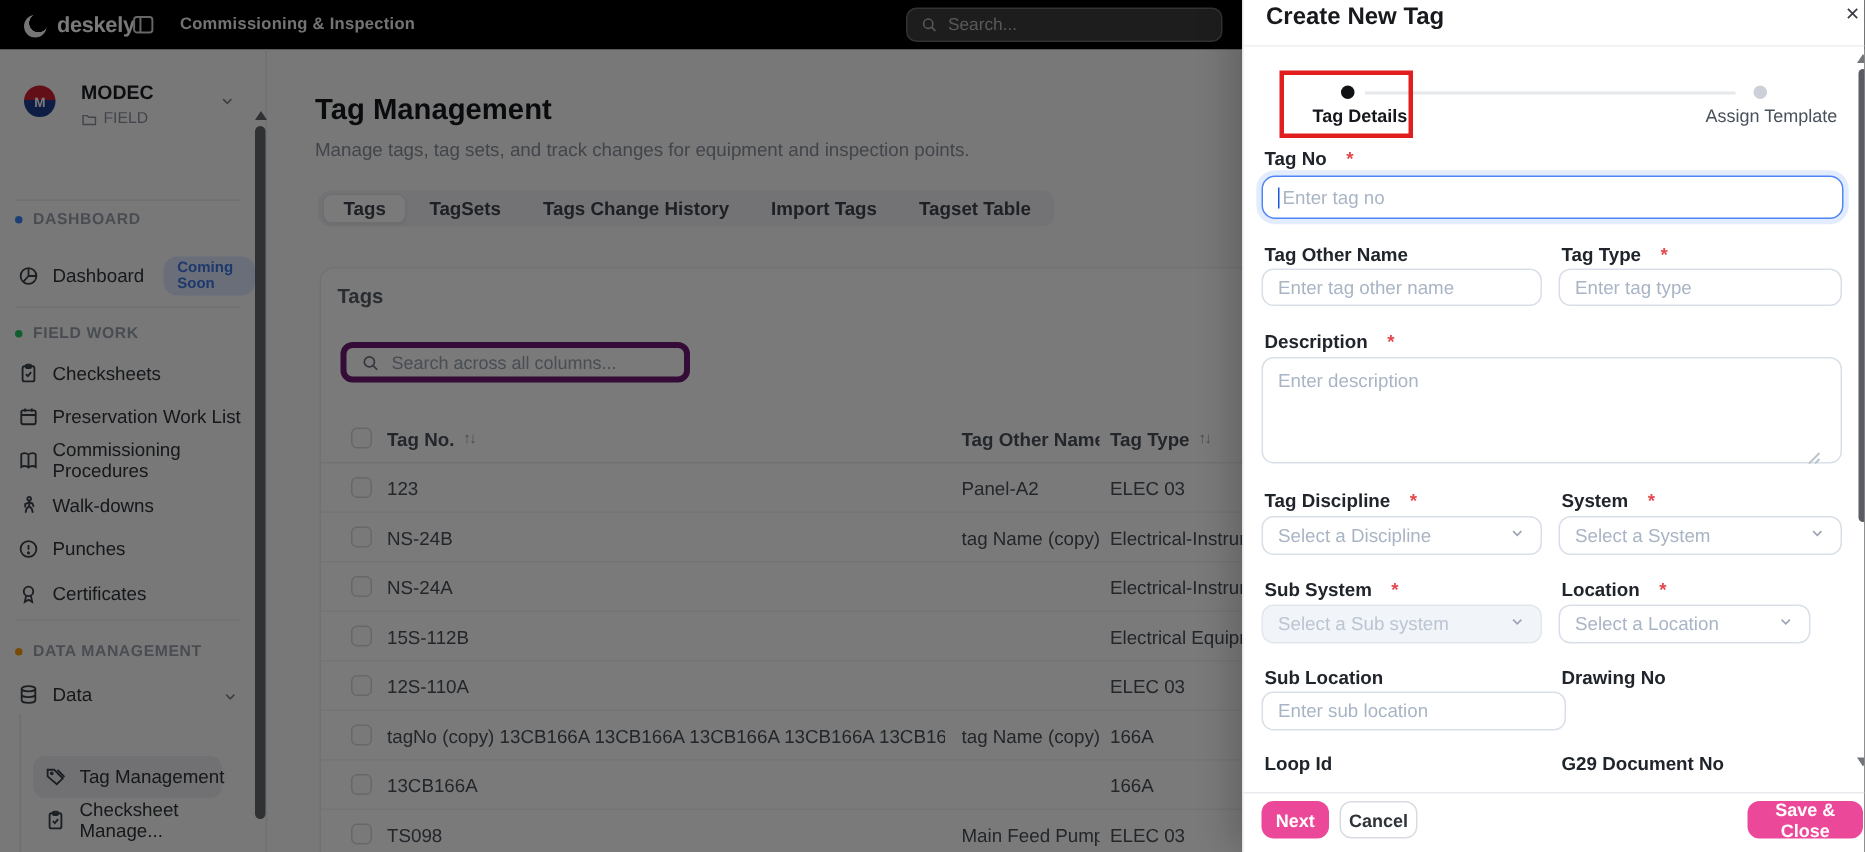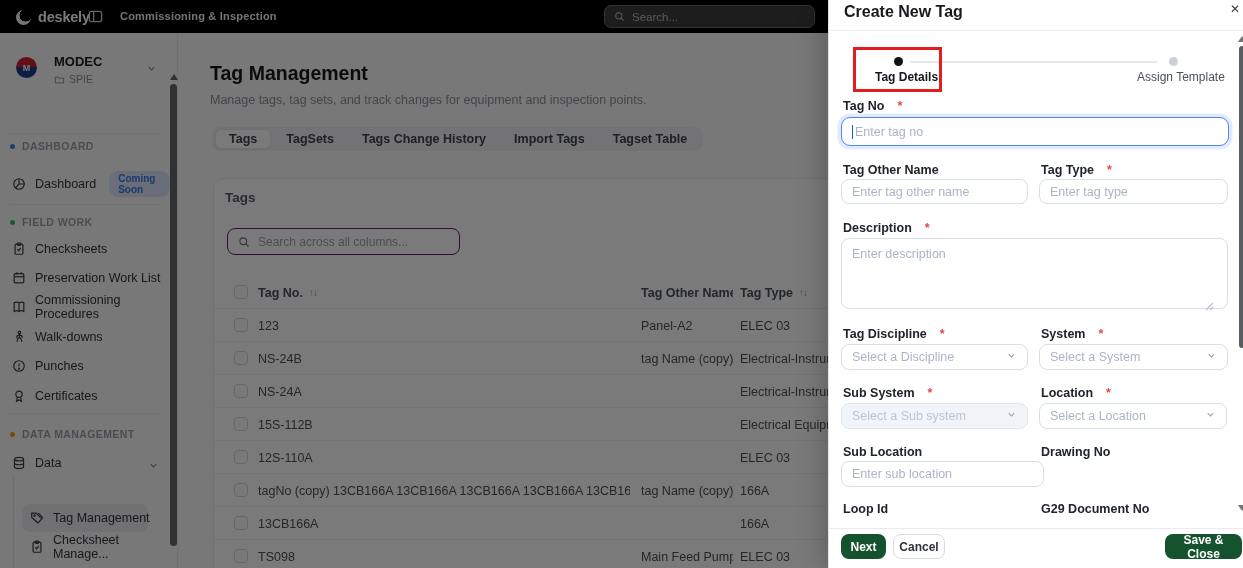--- a/index.html
+++ b/index.html
@@ -42,21 +42,21 @@
 
   
   .main{position:absolute;left:178px;top:33px;width:1065px;height:535px;background:#fafbfc;z-index:1;}
   .pg-title{position:absolute;left:32px;top:29px;font-size:19.5px;font-weight:700;color:#15171b;}
   .pg-sub{position:absolute;left:32px;top:60px;font-size:12.5px;color:#8a9099;}
   .tabs{position:absolute;left:34px;top:94px;height:24px;display:inline-flex;align-items:center;background:#f0f1f4;border-radius:8px;padding:2px 3px;gap:2px;}
   .tab{font-size:12.5px;font-weight:600;color:#3e434b;padding:0 13px;height:20px;line-height:20px;border-radius:6px;cursor:pointer;white-space:nowrap;}
   .tab.active{background:#fff;border:1px solid #e5e8ed;box-shadow:0 1px 2px rgba(20,24,32,.06);line-height:18px;}
   .card{position:absolute;left:35px;top:145px;width:1010px;height:440px;background:#fff;border:1px solid #ebedf0;border-radius:10px;}
   .card-title{position:absolute;left:47px;top:157px;font-size:13.5px;font-weight:700;color:#565d66;}
-  .tbl-search{position:absolute;left:49px;top:195px;width:233px;height:27px;border:1px solid #701a75;border-radius:8px;background:#fff;display:flex;align-items:center;gap:8px;padding:0 10px;color:#8e99a8;}
+  .tbl-search{position:absolute;left:49px;top:195px;width:233px;height:27px;border:4px solid #701a75;border-radius:8px;background:#fff;display:flex;align-items:center;gap:8px;padding:0 10px;color:#8e99a8;}
   .tbl-search svg{width:12px;height:12px;color:#6b7380;}
   .tbl-search span{font-size:12px;color:#98a2b0;}
   .thead{position:absolute;left:36px;top:243px;width:990px;height:33px;border-bottom:1px solid #eceff2;font-size:12.5px;font-weight:600;color:#49505a;}
   .trow{position:absolute;left:36px;width:990px;height:33px;border-bottom:1px solid #f1f3f5;font-size:12.5px;color:#4a5158;cursor:pointer;}
   .cb{position:absolute;left:20px;top:9px;width:14px;height:14px;border:1.5px solid #d4d9e0;border-radius:4px;background:#fdfdfe;}
   .colh,.cell{position:absolute;top:0;height:33px;display:flex;align-items:center;white-space:nowrap;overflow:hidden;}
   .c1{left:44px;width:372px;}
   .c2{left:427px;width:92px;}
   .c3{left:526px;width:330px;}
   .sort{font-size:10px;color:#9aa2ad;margin-left:6px;letter-spacing:-1px;}
@@ -85,21 +85,21 @@
   .ph{color:#a9b5c5;}
   .focused{border:1.5px solid #4f86f7;box-shadow:0 0 0 3.5px rgba(79,134,247,.16);border-radius:9px;}
   .caret{width:1px;height:14px;background:#1f55d6;margin-right:2px;}
   .sel{justify-content:space-between;cursor:pointer;}
   .sel .chev{color:#9aa4b2;}
   .sel.disabled{background:#f1f4f8;border-color:#e2e7ee;cursor:default;}
   .sel.disabled .ph{color:#bcc5d2;}
   .resize-h{position:absolute;left:375px;top:297px;width:10px;height:10px;color:#b9c1cb;}
   .dw-fdiv{position:absolute;left:0;top:528px;width:415px;height:1px;background:#e8eaee;}
   .btn{position:absolute;top:534px;height:25px;border-radius:8px;font-size:12px;font-weight:700;display:flex;align-items:center;justify-content:center;cursor:pointer;font-family:"Liberation Sans",sans-serif;}
-  .btn.dark{background:#14532d;color:#fff;border:none;}
+  .btn.dark{background:#ec4899;color:#fff;border:none;}
   .btn.ghost{background:#fff;color:#2e3338;border:1px solid #d8dce2;font-weight:600;}
   
   .dw-scroll-up{position:absolute;left:409px;top:36px;width:0;height:0;border-left:4px solid transparent;border-right:4px solid transparent;border-bottom:6px solid #72767c;}
   .dw-scroll-thumb{position:absolute;left:409.5px;top:46px;width:6px;height:302px;border-radius:3px;background:#595d63;}
   .dw-scroll-down{position:absolute;left:409px;top:505px;width:0;height:0;border-left:4px solid transparent;border-right:4px solid transparent;border-top:6px solid #72767c;}
 
   
   .ann{position:absolute;left:853px;top:47px;width:89px;height:45px;border:3px solid #e11d1d;z-index:30;}
 </style>
 </head>
@@ -129,21 +129,21 @@
   </header>
 
   <aside class="sidebar">
     <div class="org">
       <span class="org-avatar">M</span>
       <span class="org-name">MODEC</span>
       <span class="org-sub">
         <svg class="icn" style="width:11px;height:11px;color:#8b919b" viewBox="0 0 16 16" fill="none" stroke="currentColor" stroke-width="1.4">
             <path d="M2 4.5h4l1.5 1.5H14v7H2z"></path>
           </svg>
-        <span>SPIE</span>
+        <span>FIELD</span>
       </span>
       <span class="org-chev">
         <svg width="11" height="11" viewBox="0 0 16 16" fill="none" stroke="currentColor" stroke-width="1.6">
             <polyline points="4,6 8,10 12,6"></polyline>
           </svg>
       </span>
     </div>
     <div class="sb-div" style="top:100px"></div>
 
     <div class="sb-sec" style="top:106px">
@@ -434,21 +434,21 @@
     <div class="flabel" style="left:212px;top:386px">
       <span>Location</span>
         <span class="req">*</span>
     </div>
     <div class="fld sel disabled" style="left:12px;top:403px;width:187px;height:26px">
       <span class="ph">Select a Sub system</span>
       <span class="chev"><svg width="11" height="11" viewBox="0 0 16 16" fill="none" stroke="currentColor" stroke-width="1.6">
             <polyline points="4,6 8,10 12,6"></polyline>
           </svg></span>
     </div>
-    <div class="fld sel" style="left:210px;top:403px;width:188px;height:26px">
+    <div class="fld sel" style="left:210px;top:403px;width:168px;height:26px">
       <span class="ph">Select a Location</span>
       <span class="chev"><svg width="11" height="11" viewBox="0 0 16 16" fill="none" stroke="currentColor" stroke-width="1.6">
             <polyline points="4,6 8,10 12,6"></polyline>
           </svg></span>
     </div>
 
     <div class="flabel" style="left:14px;top:445px">
       <span>Sub Location</span>
     </div>
     <div class="flabel" style="left:212px;top:445px">

